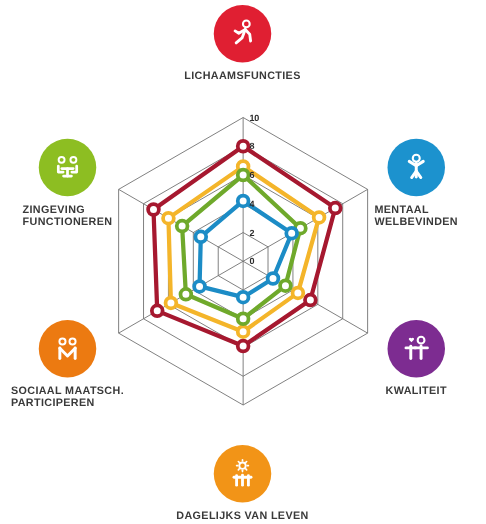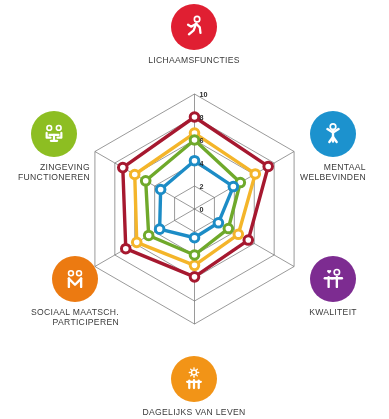--- a/index.html
+++ b/index.html
@@ -28,31 +28,31 @@
     display:flex;align-items:center;justify-content:center;
     box-sizing:border-box;
   }
   .cat .badge svg{display:block;}
   .cat .cat-label{
     margin-top:5px;
     font-size:8.6px;
     line-height:10px;
     letter-spacing:.3px;
     color:#3a3a3a;
-    text-align:right;
-    font-weight:400;
+    text-align:left;
+    font-weight:700;
     white-space:pre-line;
   }
 
   
   #cat-lichaamsfuncties{left:139px;top:4px;}
   #cat-mentaal{left:278px;top:111px;}
   #cat-zingeving{left:278px;top:256px;}
   #cat-kwaliteit{left:139px;top:356px;}
-  #cat-sociaal{left:-1px;top:256px;margin-left:21px;}
+  #cat-sociaal{left:-1px;top:256px;}
   #cat-dagelijks{left:-1px;top:111px;}
 
   .tick-label{
     font-size:7.2px;
     fill:#2b2b2b;
     font-family:"Liberation Sans", sans-serif;
     font-weight:700;
   }
 </style>
 </head>

